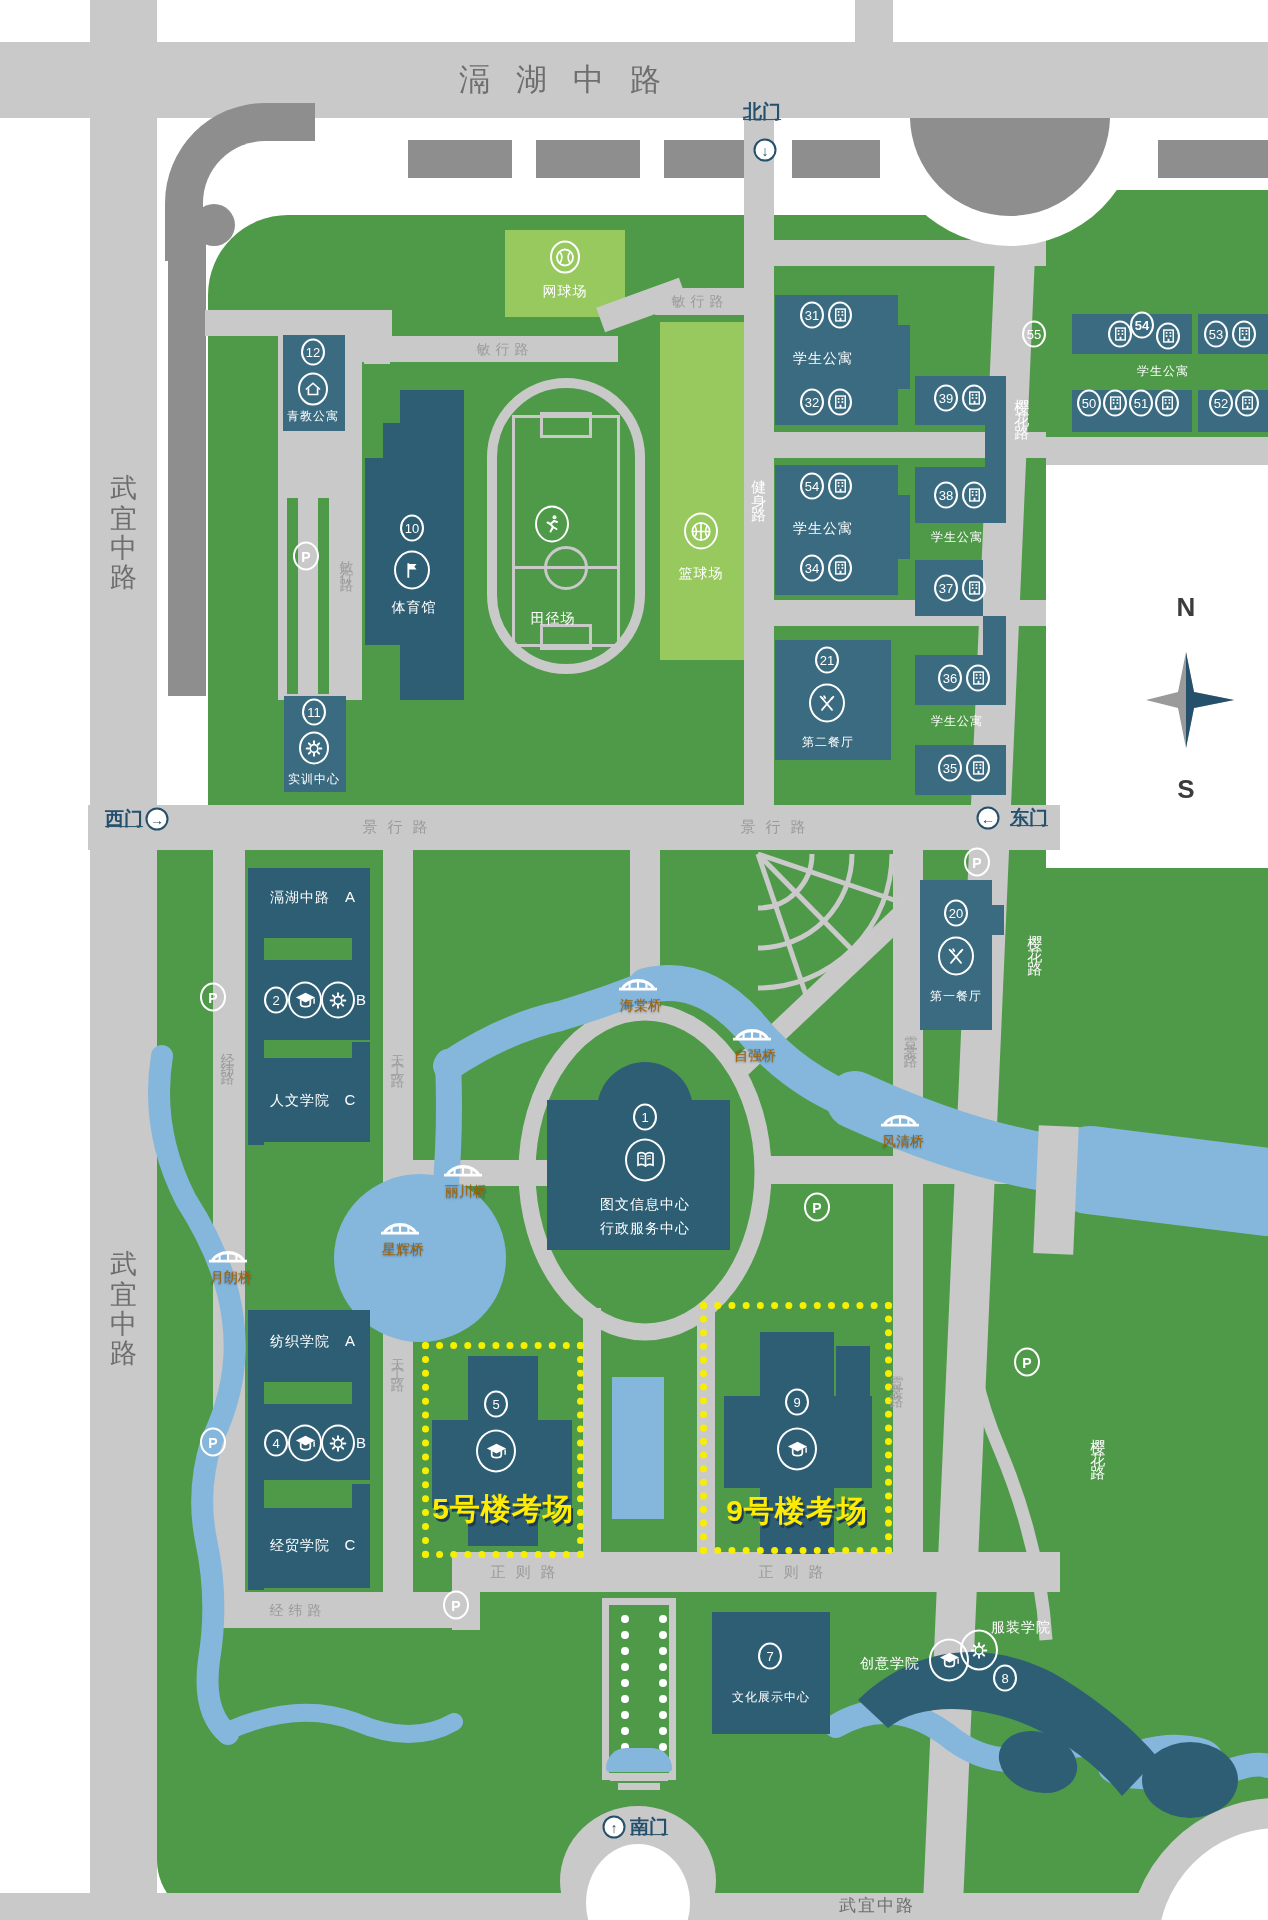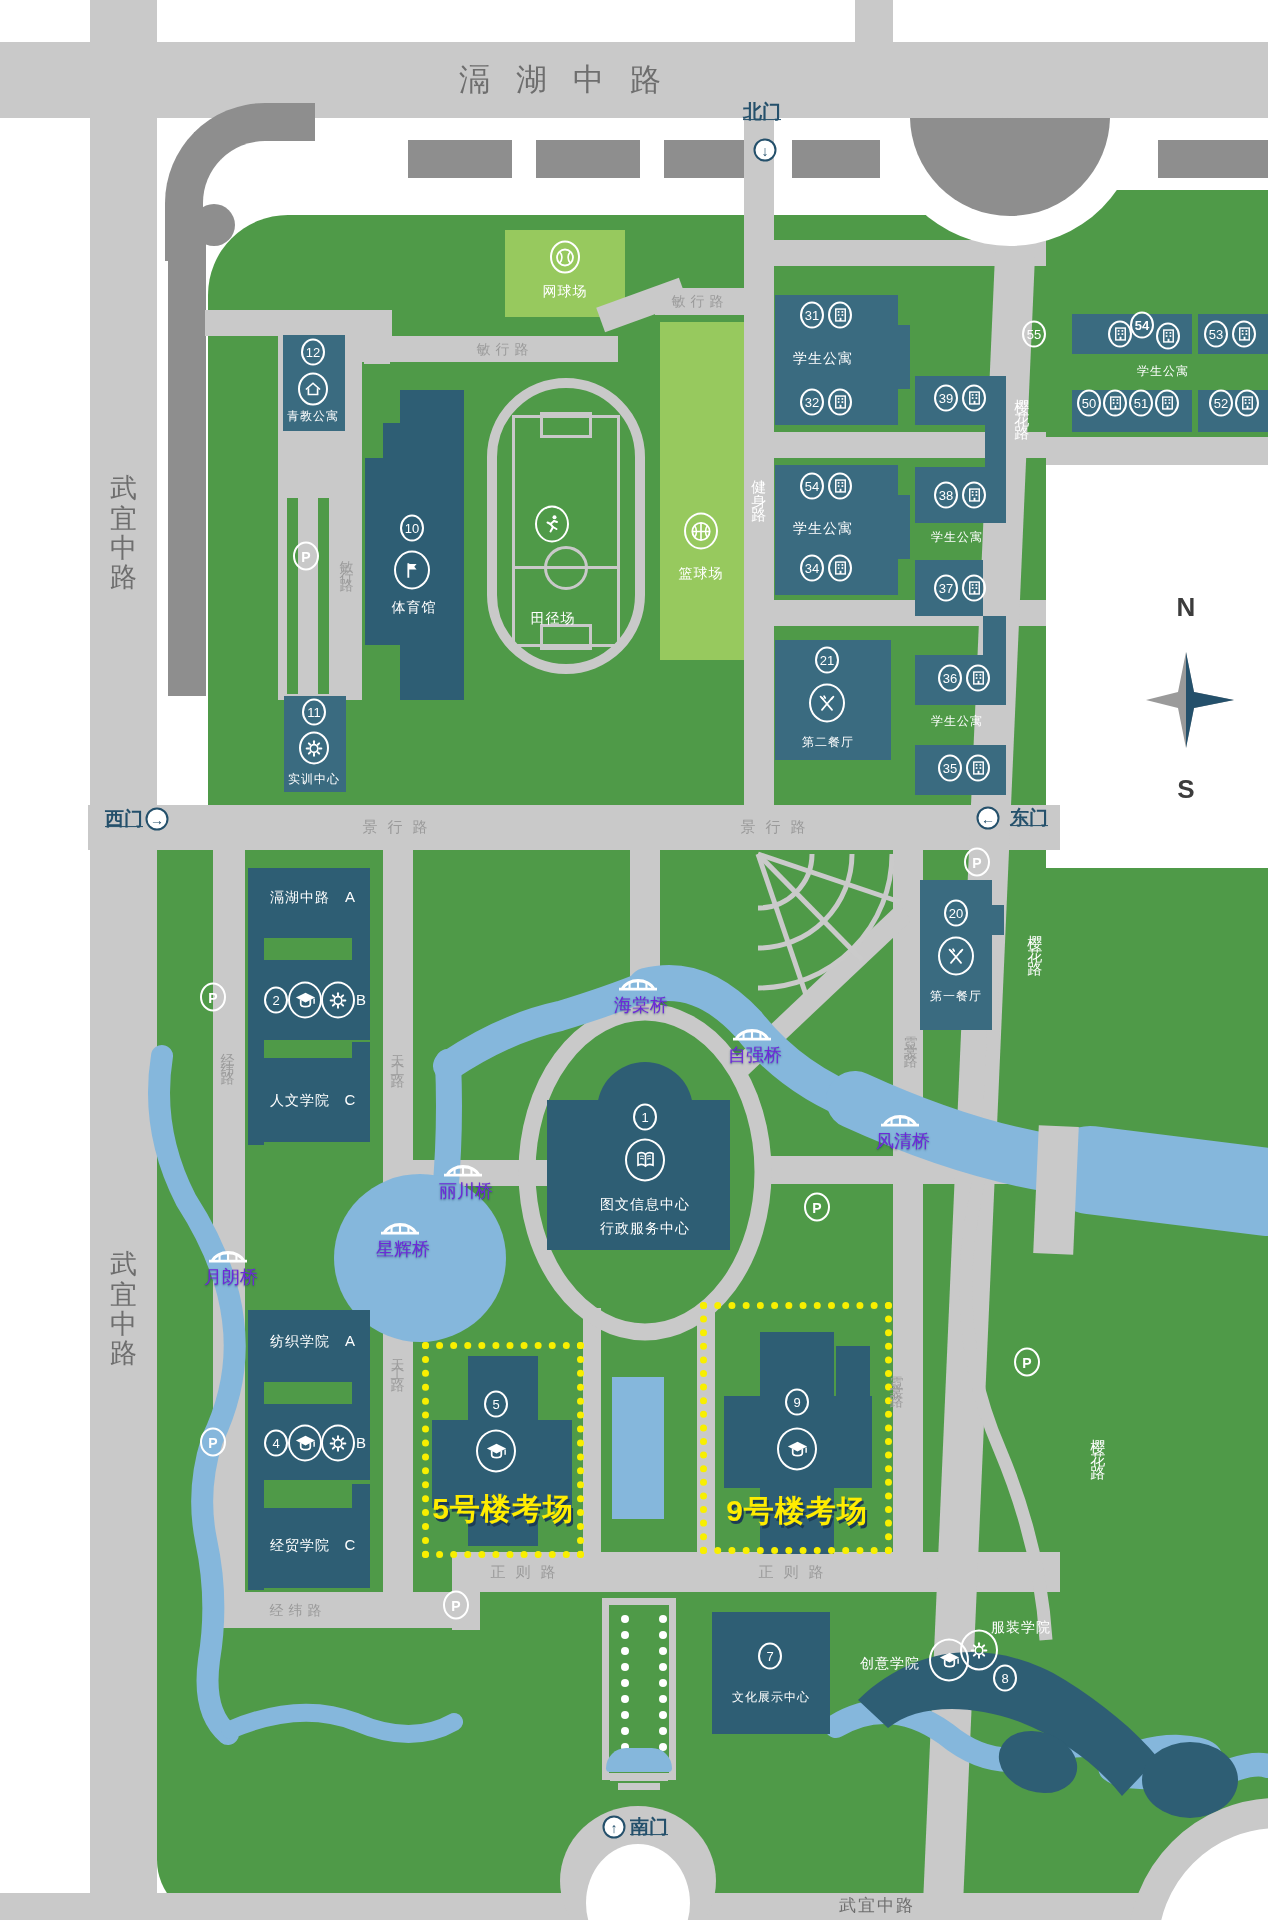--- a/index.html
+++ b/index.html
@@ -14,21 +14,21 @@
   .rmv{color:#6e6e6e;font-size:27px;letter-spacing:30px;writing-mode:vertical-rl;}
   .ave{color:#6e6e6e;font-size:17px;letter-spacing:2px;}
   .rh {color:#9b9b9b;font-size:15px;letter-spacing:10px;}
   .rh.s{letter-spacing:5px;font-size:14px;}
   .rv {color:#9b9b9b;font-size:14px;letter-spacing:9px;writing-mode:vertical-rl;}
   .rvw{color:#ffffff;font-size:15px;letter-spacing:13px;writing-mode:vertical-rl;}
   .b  {color:#fff;font-size:14px;letter-spacing:1px;}
   .bs {color:#fff;font-size:12px;letter-spacing:1px;}
   .bl {color:#fff;font-size:15px;}
   .gt {color:#24506b;font-size:19px;font-weight:bold;text-decoration:underline;}
-  .br {color:#6d28d9;font-size:18px;text-shadow:0 1px 2px rgba(10,50,80,.55);}
+  .br {color:#a16207;font-size:14px;text-shadow:0 1px 2px rgba(10,50,80,.55);}
   .ex {color:#ffec00;font-size:30px;font-weight:bold;letter-spacing:1px;text-shadow:2px 3px 0 #1c3c55;}
   .cp {color:#3c3c3c;font-size:26px;font-weight:bold;}
   .badge{position:absolute;transform:translate(-50%,-50%);width:24px;height:27px;border:2px solid #fff;
          border-radius:50%;color:#fff;font-size:13px;display:flex;align-items:center;justify-content:center;}
   .icn{position:absolute;transform:translate(-50%,-50%);border:2px solid #fff;border-radius:50%;
        display:flex;align-items:center;justify-content:center;color:#fff;font-weight:bold;font-size:14px;}
   .gicn{position:absolute;transform:translate(-50%,-50%);width:23px;height:23px;border:2.5px solid #24506b;
         background:#fff;color:#24506b;border-radius:50%;display:flex;align-items:center;justify-content:center;
         font-size:14px;font-weight:bold;}
   .bridge{position:absolute;transform:translate(-50%,-50%);}

